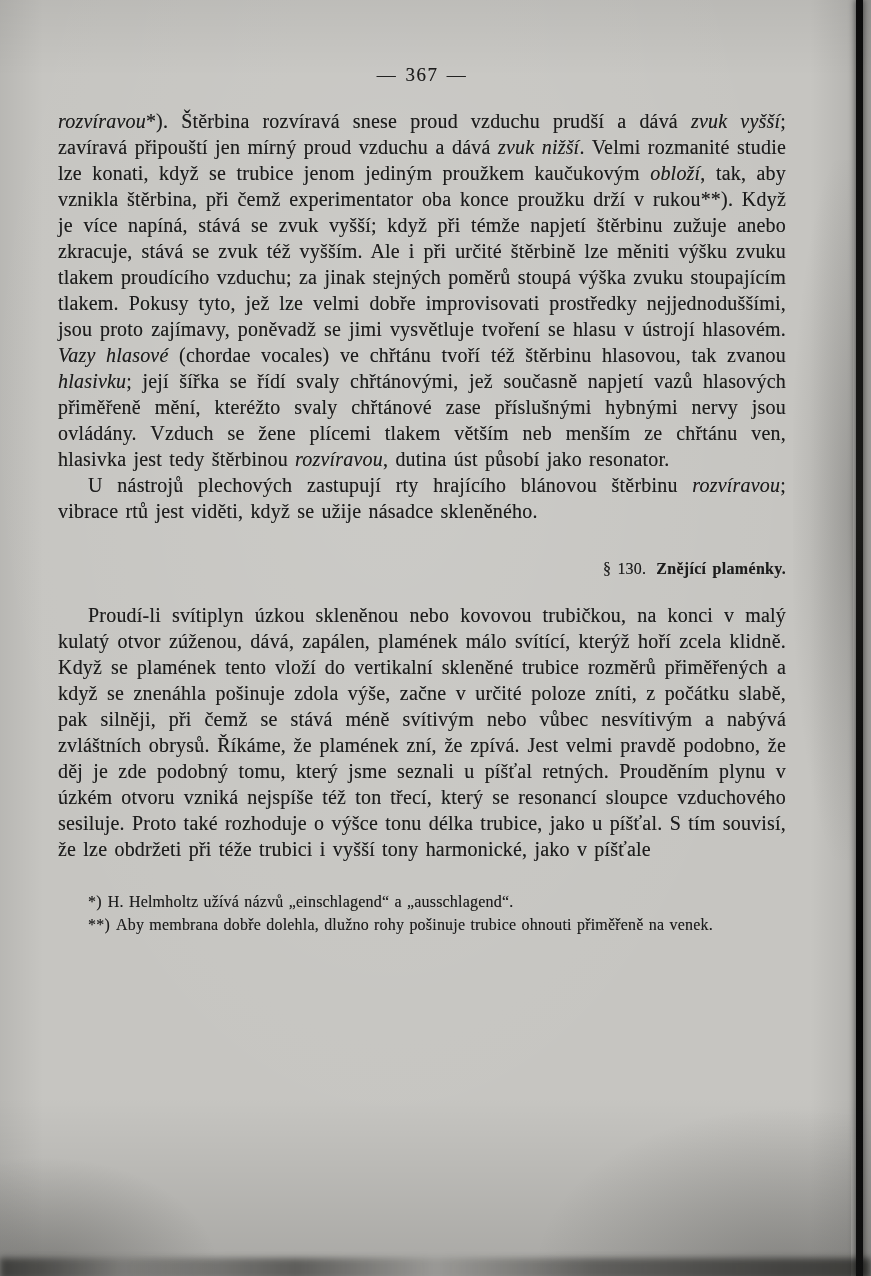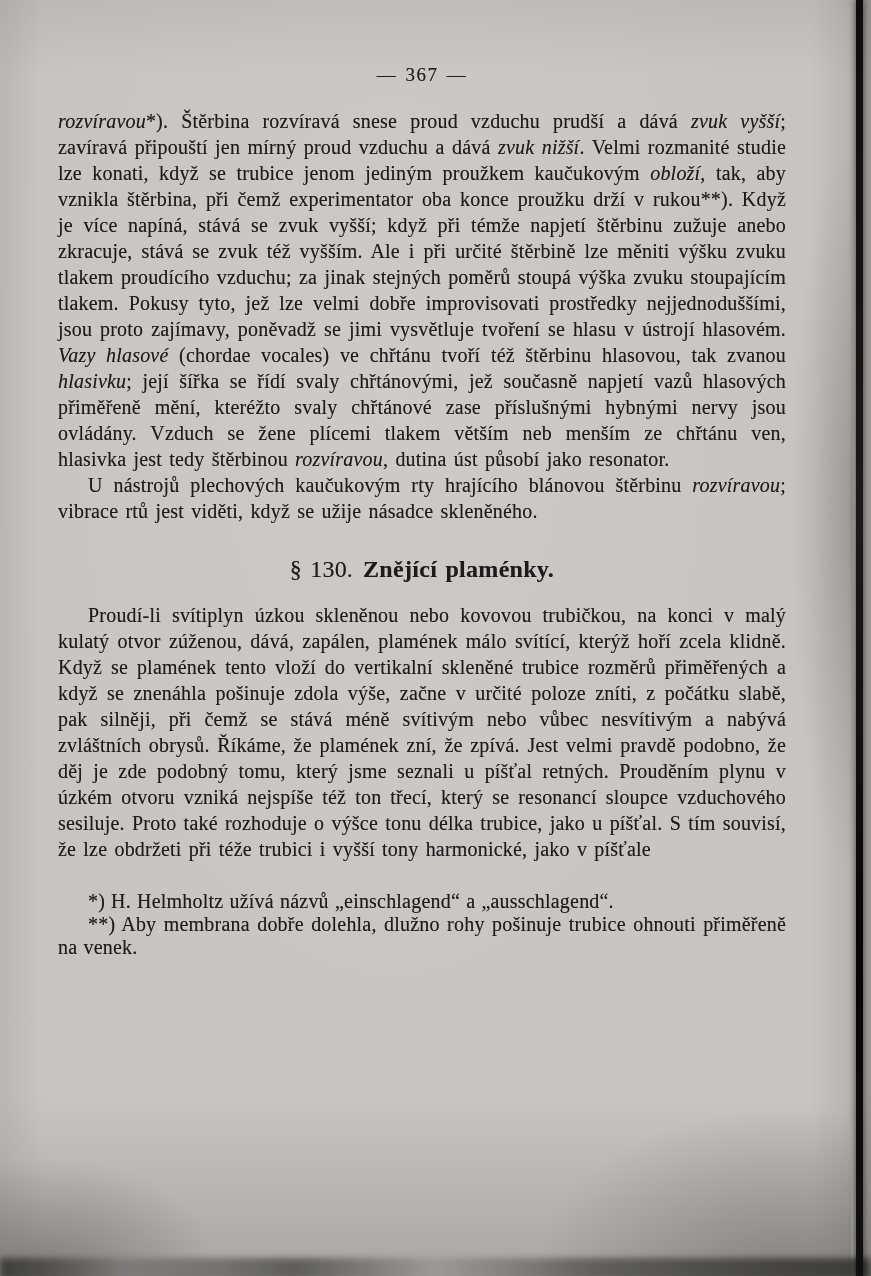--- a/index.html
+++ b/index.html
@@ -59,29 +59,29 @@
   .page-number {
     text-align: center;
     font-size: 19px;
     letter-spacing: 1.5px;
     margin-bottom: 20px;
   }
   .para { margin: 0; text-align: justify; }
   .para.indent { text-indent: 30px; }
   .para i { }
   .heading {
-    text-align: center;
+    text-align: right;
     margin: 32px 0 20px 0;
-    font-size: 24px;
+    font-size: 16px;
   }
   .heading .sec-num { margin-right: 10px; }
   .heading b { font-weight: bold; letter-spacing: 0.3px; }
   .footnotes {
     margin-top: 28px;
-    font-size: 20px; line-height: 23px;
+    font-size: 16px; line-height: 23px;
     word-spacing: 1px;
   }
   .footnote { margin: 0; text-indent: 30px; text-align: justify; }
   .footnote .fn-marker { margin-right: 6px; }
 </style>
 </head>
 <body>
 
 <div class="page">
 
@@ -91,21 +91,21 @@
   <div class="bottom-edge"></div>
   <div class="binding-line"></div>
   <div class="outer-edge"></div>
 
   <div class="text-column">
 
     <div class="page-number">— 367 —</div>
 
     <div>
         <p class="para"><i>rozvíravou</i><span>*). Štěrbina rozvíravá snese proud vzduchu prudší a dává </span><i>zvuk vyšší</i><span>; zavíravá připouští jen mírný proud vzduchu a dává </span><i>zvuk nižší</i><span>. Velmi rozmanité studie lze konati, když se trubice jenom jediným proužkem kaučukovým </span><i>obloží</i><span>, tak, aby vznikla štěrbina, při čemž experimentator oba konce proužku drží v rukou**). Když je více napíná, stává se zvuk vyšší; když při témže napjetí štěrbinu zužuje anebo zkracuje, stává se zvuk též vyšším. Ale i při určité štěrbině lze měniti výšku zvuku tlakem proudícího vzduchu; za jinak stejných poměrů stoupá výška zvuku stoupajícím tlakem. Pokusy tyto, jež lze velmi dobře improvisovati prostředky nejjednoduššími, jsou proto zajímavy, poněvadž se jimi vysvětluje tvoření se hlasu v ústrojí hlasovém. </span><i>Vazy hlasové</i><span> (chordae vocales) ve chřtánu tvoří též štěrbinu hlasovou, tak zvanou </span><i>hlasivku</i><span>; její šířka se řídí svaly chřtánovými, jež současně napjetí vazů hlasových přiměřeně mění, kteréžto svaly chřtánové zase příslušnými hybnými nervy jsou ovládány. Vzduch se žene plícemi tlakem větším neb menším ze chřtánu ven, hlasivka jest tedy štěrbinou </span><i>rozvíravou</i><span>, dutina úst působí jako resonator.</span></p>
-        <p class="para indent"><span>U nástrojů plechových kaučukovým rty hrajícího blánovou štěrbinu </span><i>rozvíravou</i><span>; vibrace rtů jest viděti, když se užije násadce skleněného.</span></p>
+        <p class="para indent"><span>U nástrojů plechových zastupují rty hrajícího blánovou štěrbinu </span><i>rozvíravou</i><span>; vibrace rtů jest viděti, když se užije násadce skleněného.</span></p>
       </div>
 
     <div class="heading">
       <span class="sec-num">§ 130.</span><b>Znějící plaménky.</b>
     </div>
 
     <div>
         <p class="para indent"><span>Proudí-li svítiplyn úzkou skleněnou nebo kovovou trubičkou, na konci v malý kulatý otvor zúženou, dává, zapálen, plamének málo svítící, kterýž hoří zcela klidně. Když se plamének tento vloží do vertikalní skleněné trubice rozměrů přiměřených a když se znenáhla pošinuje zdola výše, začne v určité poloze zníti, z počátku slabě, pak silněji, při čemž se stává méně svítivým nebo vůbec nesvítivým a nabývá zvláštních obrysů. Říkáme, že plamének zní, že zpívá. Jest velmi pravdě podobno, že děj je zde podobný tomu, který jsme seznali u píšťal retných. Prouděním plynu v úzkém otvoru vzniká nejspíše též ton třecí, který se resonancí sloupce vzduchového sesiluje. Proto také rozhoduje o výšce tonu délka trubice, jako u píšťal. S tím souvisí, že lze obdržeti při téže trubici i vyšší tony harmonické, jako v píšťale</span></p>
       </div>
 

